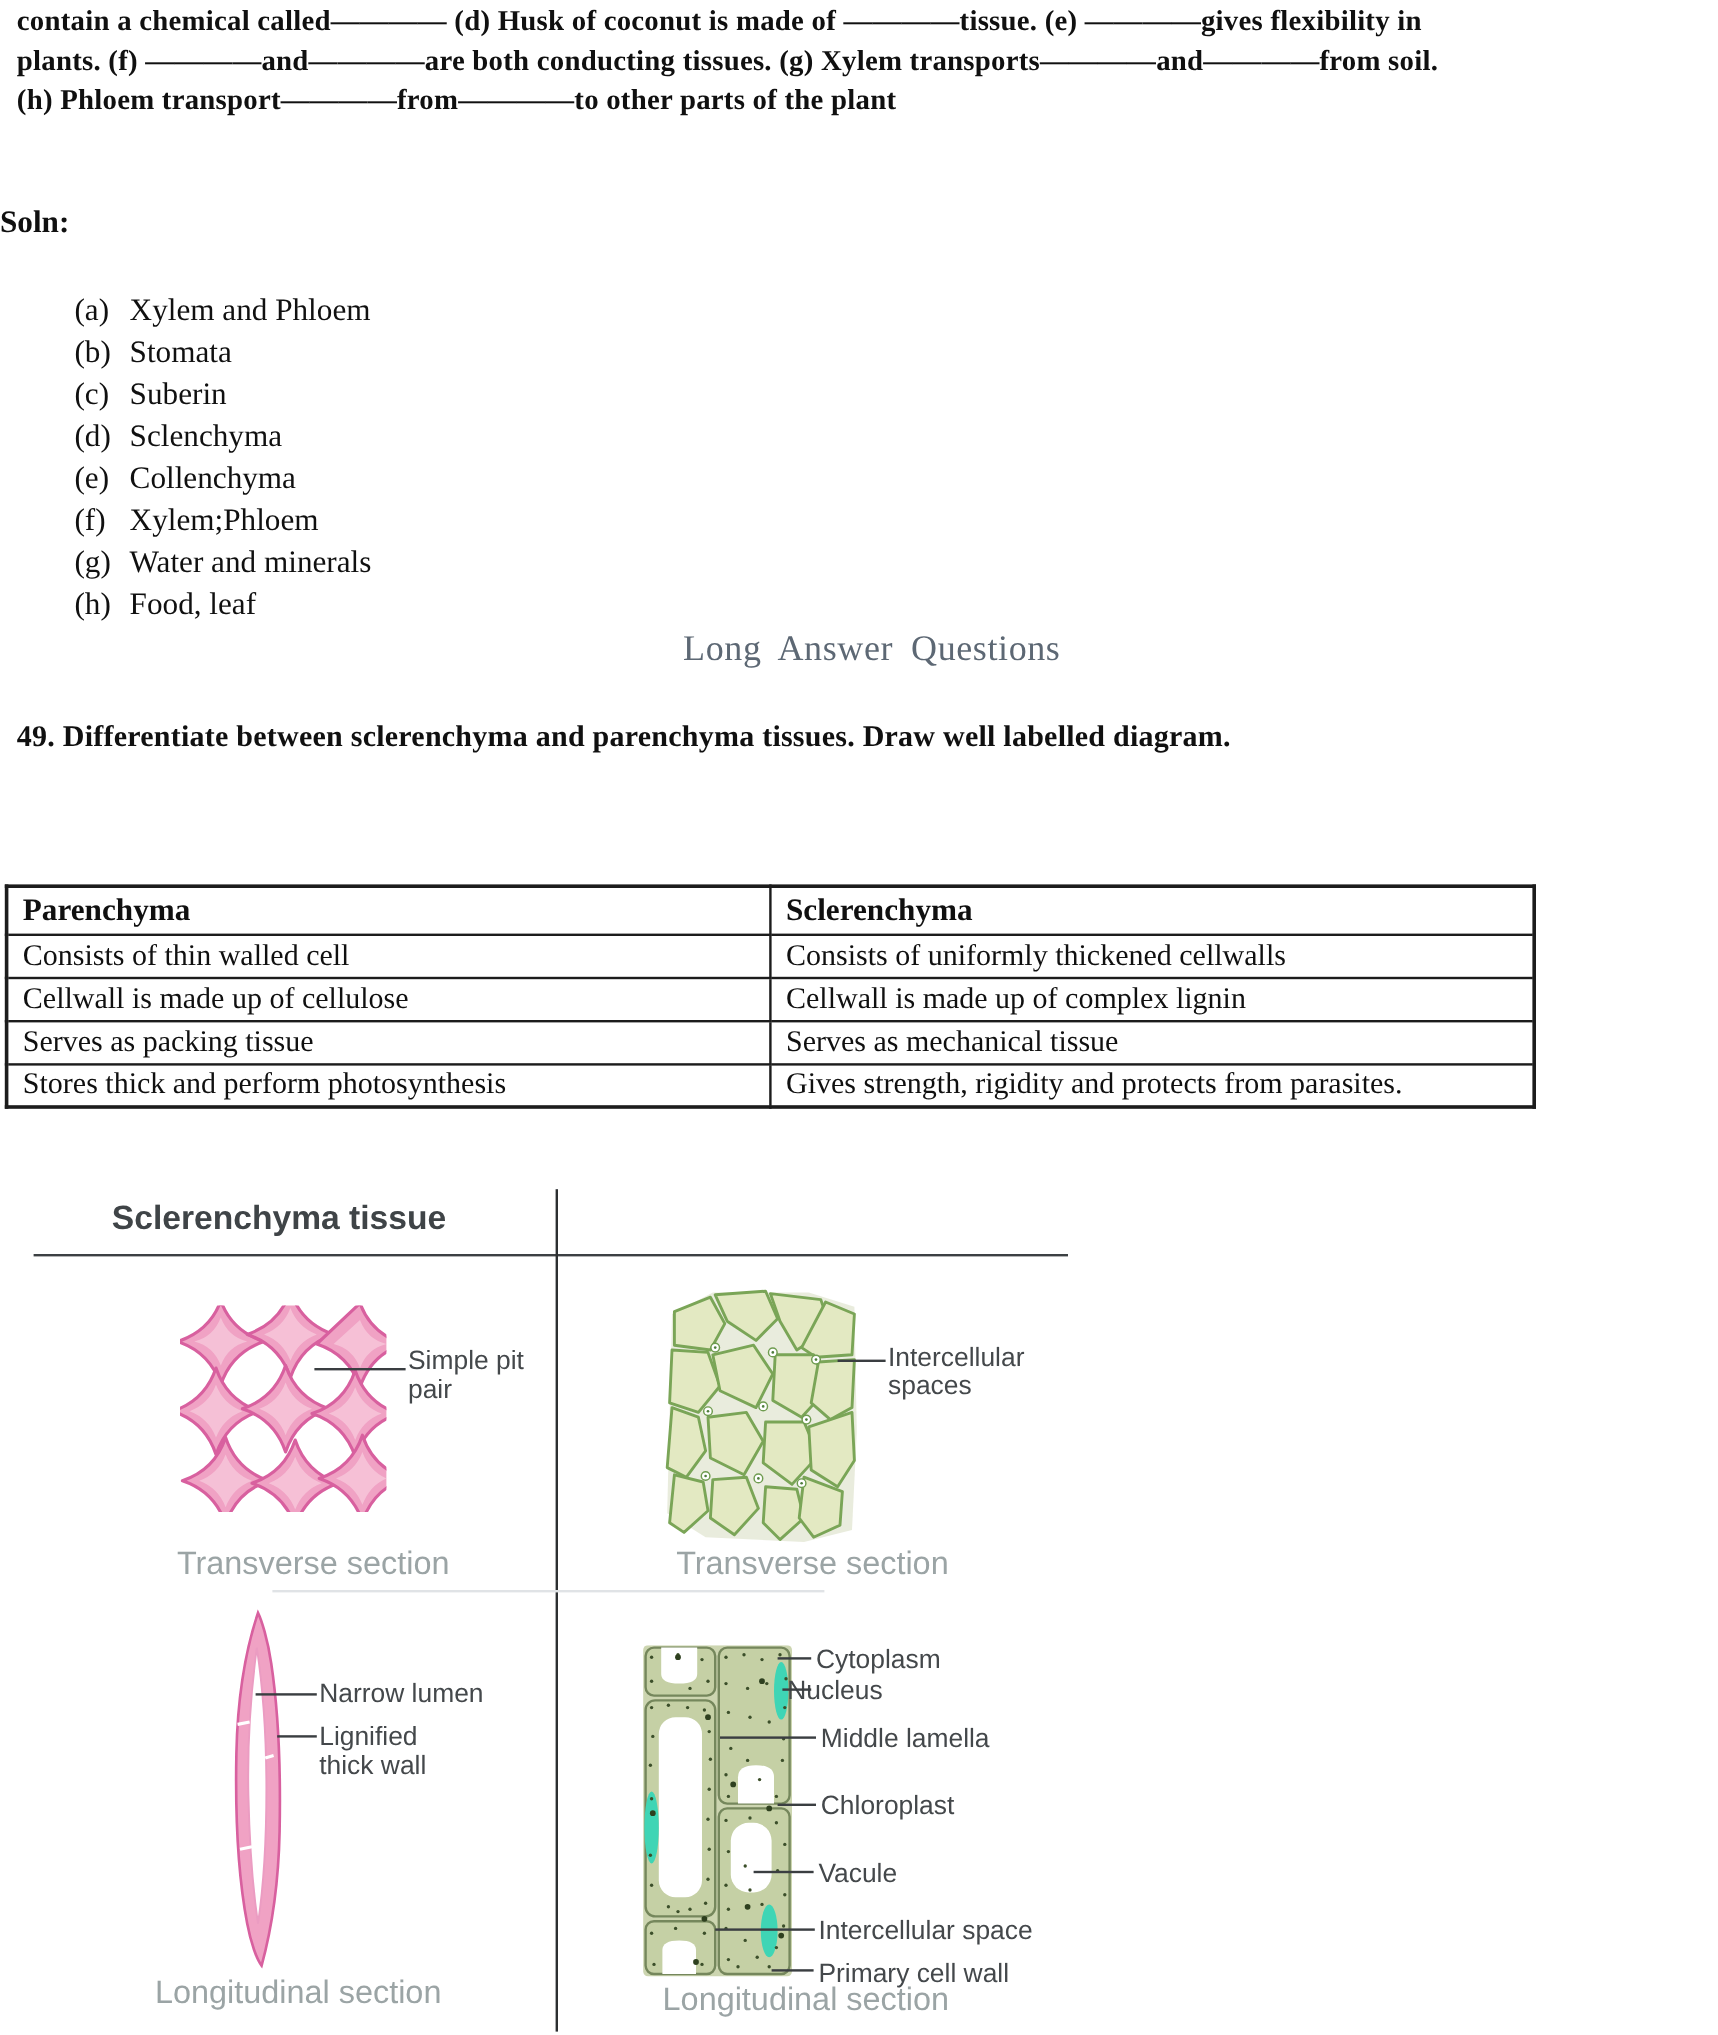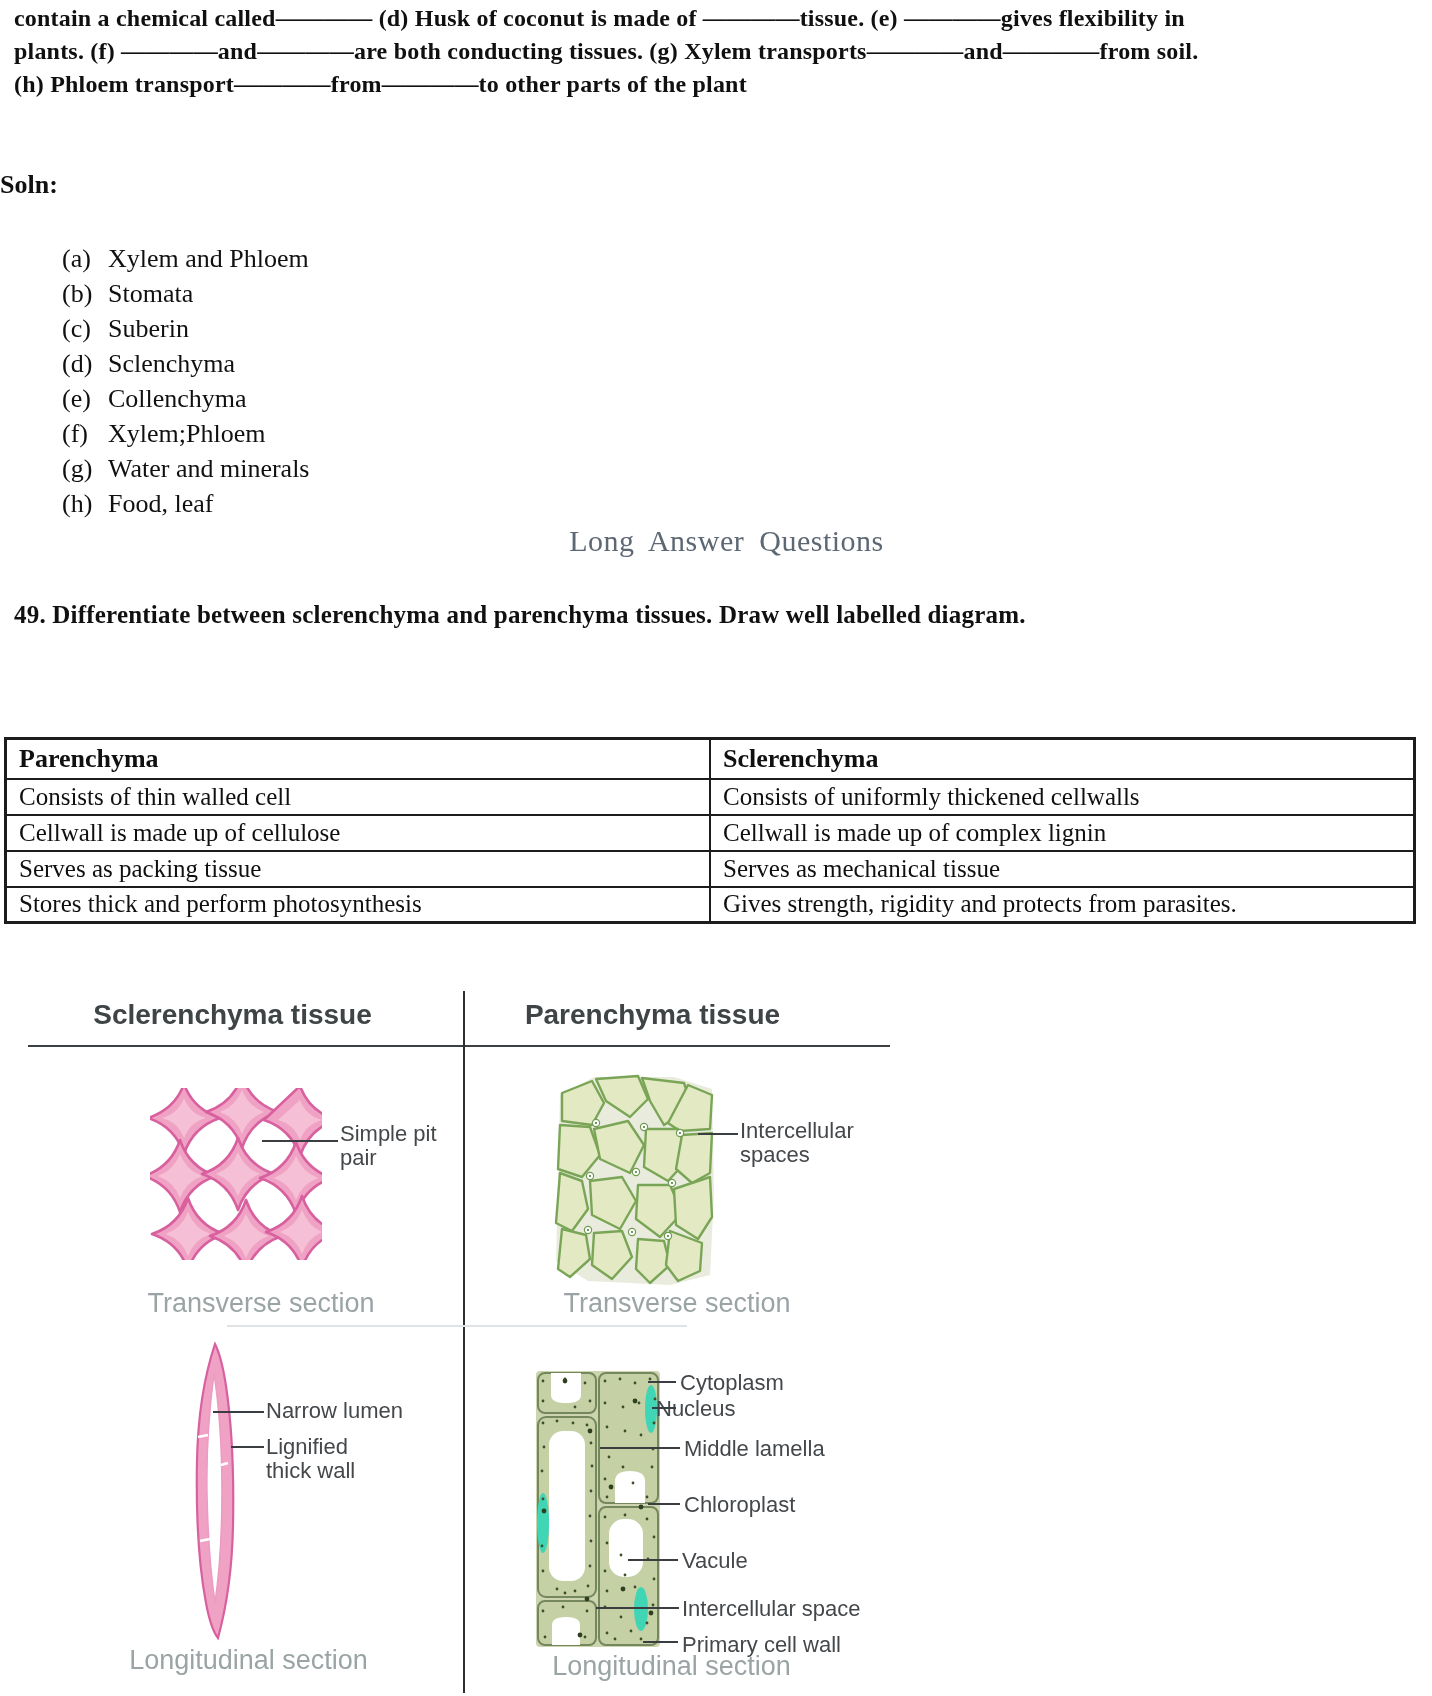--- a/index.html
+++ b/index.html
@@ -25,21 +25,21 @@
   
   .section-heading {
     left:0; top:524px; width:100%; text-align:center;
     font-size:30px; color:var(--c-heading-slate,#5d6874); word-spacing:7px; letter-spacing:0.5px;padding-left:21px;
   }
 
   .q49 { left:14px; top:601px; font-weight:bold; font-size:25px; letter-spacing:0.2px; }
 
   
   table.cmp {
-    position:absolute; left:4px; top:737px; width:1412px;
+    position:absolute; left:4px; top:737px; width:1276px;
     border-collapse:collapse; table-layout:fixed;
     border:3px solid var(--c-border-black,#1c1c1c);
     font-size:25px;
   }
   table.cmp th, table.cmp td {
     border:2px solid var(--c-border-black,#1c1c1c);
     text-align:left; padding:0 0 0 12px; vertical-align:middle;
     overflow:hidden; white-space:nowrap;
   }
   table.cmp th { height:40px; font-size:26px; }
@@ -128,21 +128,20 @@
   <tr>
     <td>Stores thick and perform photosynthesis</td>
     <td>Gives strength, rigidity and protects from parasites.</td>
   </tr>
 </tbody>
   </table>
 
 <div class="abs figure">
 
   <div class="fig-title" style="left:60px; width:345px;">Sclerenchyma tissue</div>
-  <div class="fig-title" style="left:480px; width:345px;">Parenchyma tissue</div>
   <div class="fig-underline"></div>
   <div class="fig-divider"></div>
   <div class="fig-sep"></div>
 
   <svg class="abs" style="left:150px; top:103px;" width="172" height="172" viewBox="0 0 172 172">
     <g fill="var(--c-pink-fill,#f0a2c4)" stroke="var(--c-pink-stroke,#d8609f)" stroke-width="2.6" stroke-linejoin="round">
       <path d="M34,-4 Q43,21 70,30 Q43,39 34,66 Q25,39 -2,30 Q25,21 34,-4 Z"></path>
       <path d="M92,-12 Q101,15 128,24 Q101,33 92,60 Q83,33 56,24 Q83,15 92,-12 Z"></path>
       <path d="M150,-2 Q159,23 186,32 Q159,41 150,68 Q141,41 114,32 Z"></path>
       <path d="M30,52 Q39,79 66,88 Q39,97 30,124 Q21,97 -6,88 Q21,79 30,52 Z"></path>

